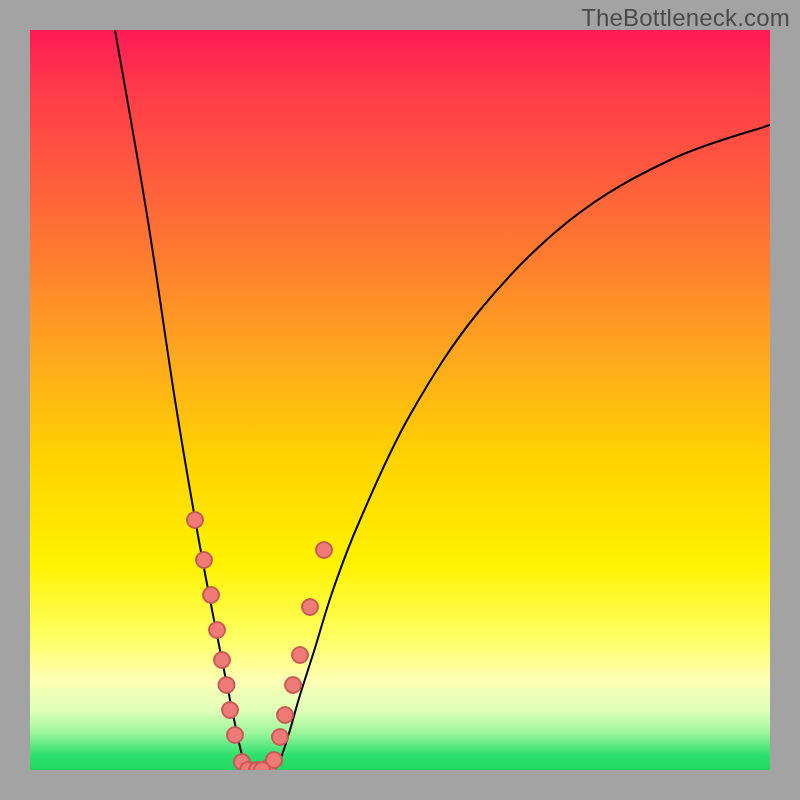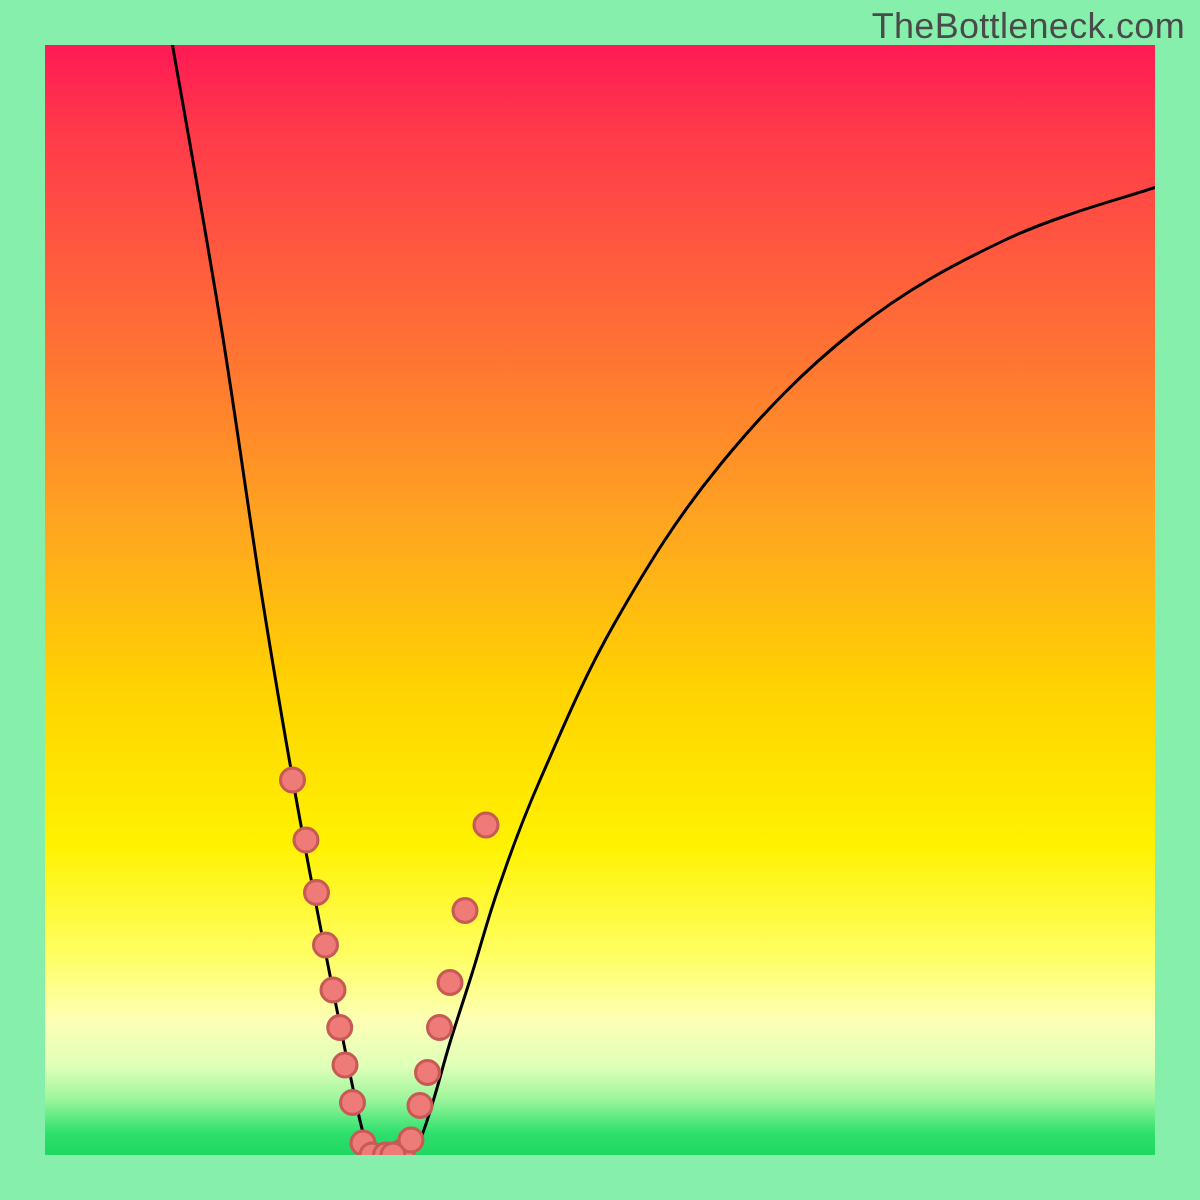--- a/index.html
+++ b/index.html
@@ -8,21 +8,21 @@
     width: 800px;
     height: 800px;
     overflow: hidden;
     background: #000;
     font-family: Arial, Helvetica, sans-serif;
   }
   .frame {
     position: relative;
     width: 800px;
     height: 800px;
-    background: #86efac;
+    background: #a3a3a3;
   }
   .plot-area {
     position: absolute;
     left: 30px;
     top: 30px;
     width: 740px;
     height: 740px;
     background: linear-gradient(
       to bottom,
       #ff1a55 0%,

